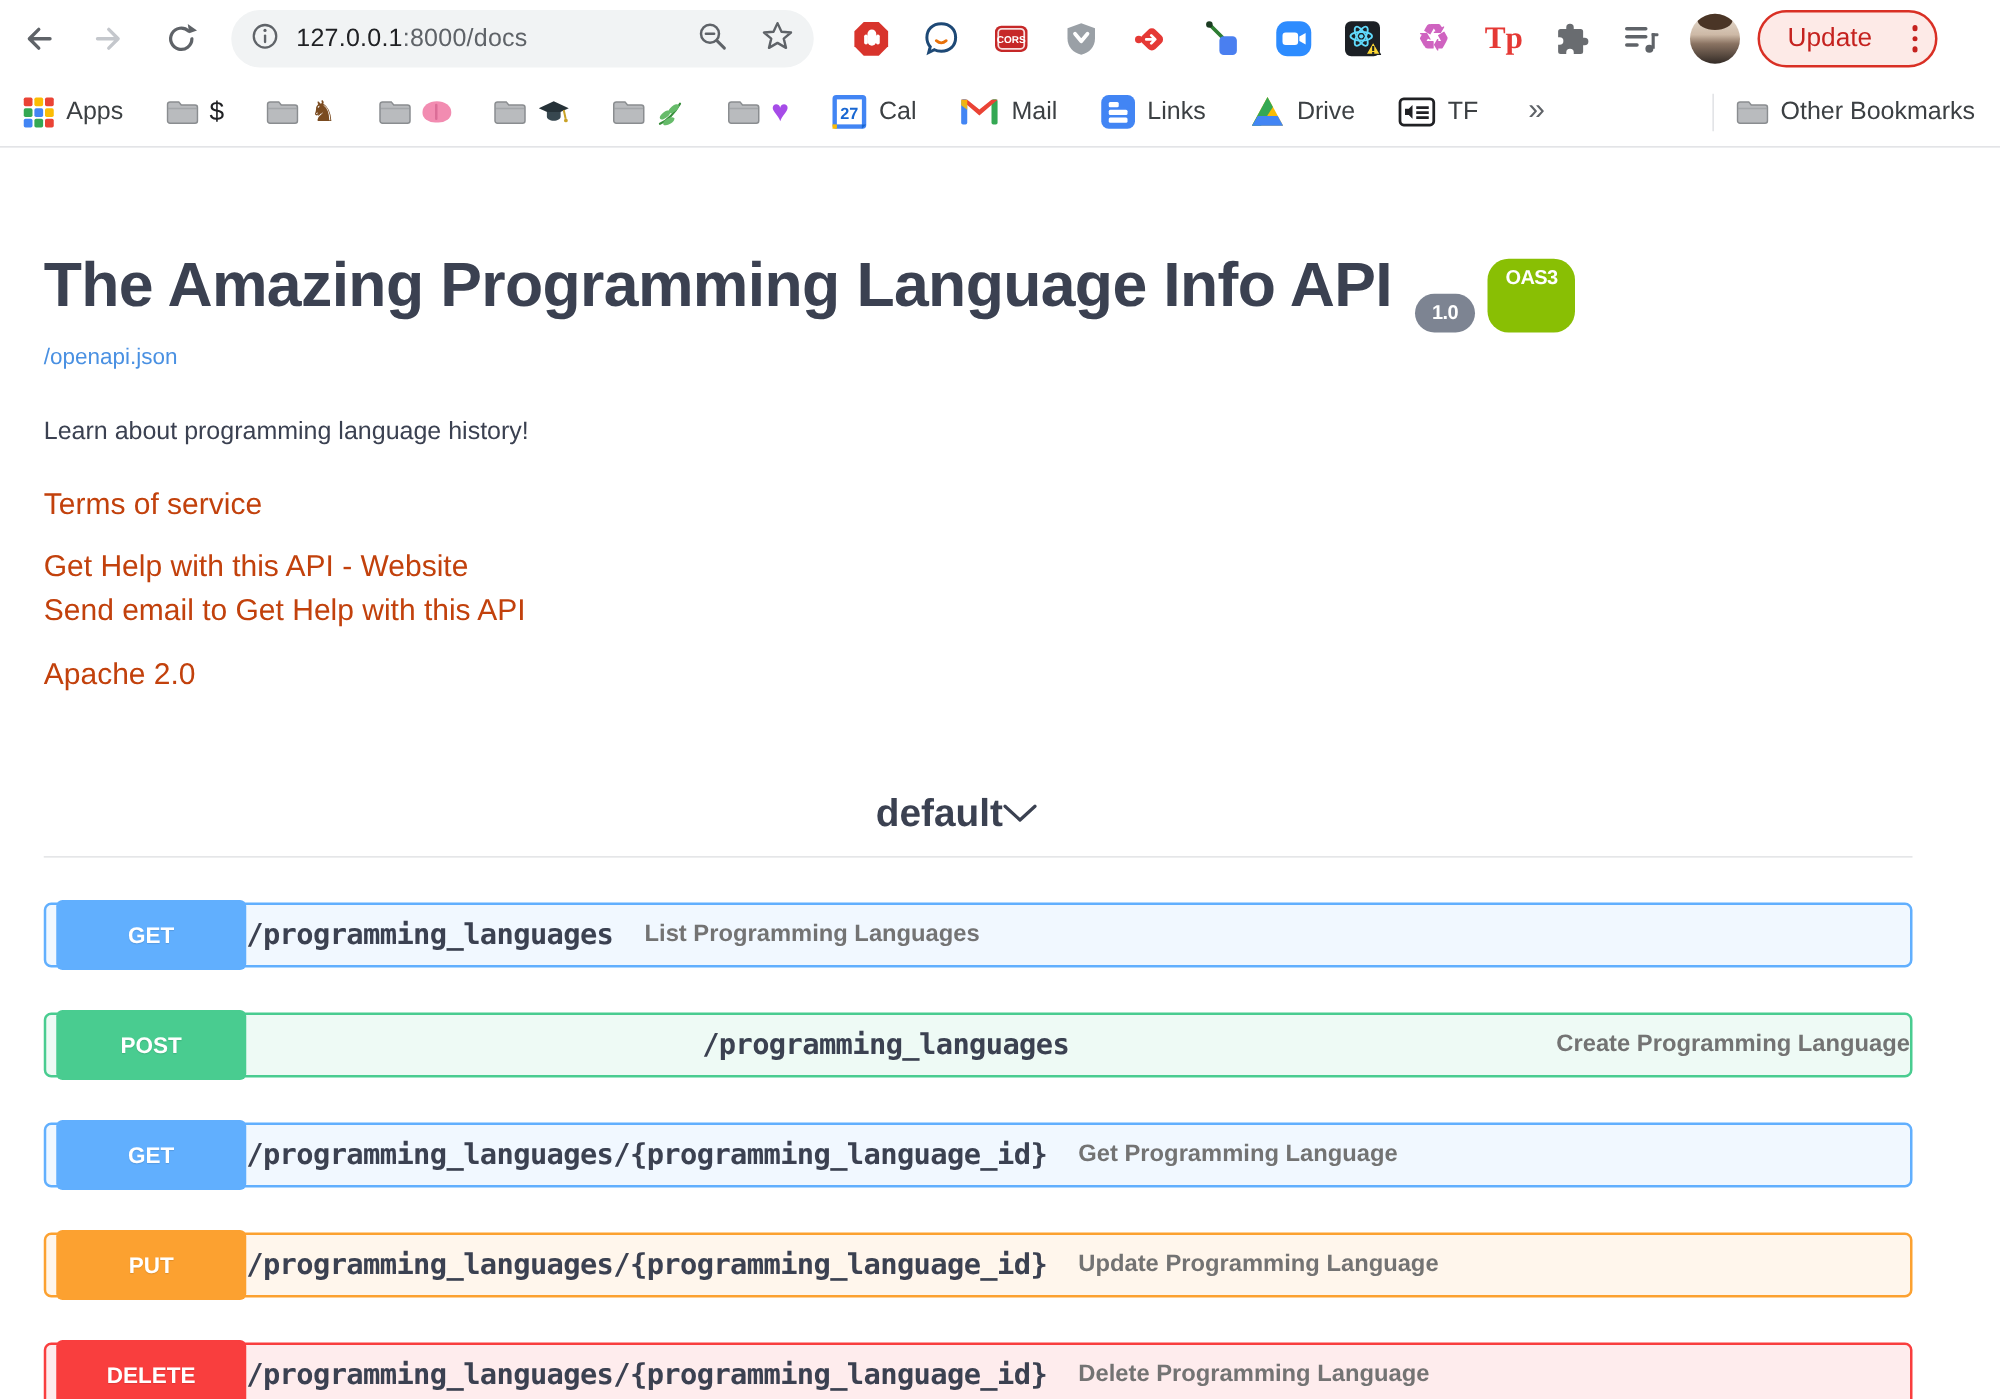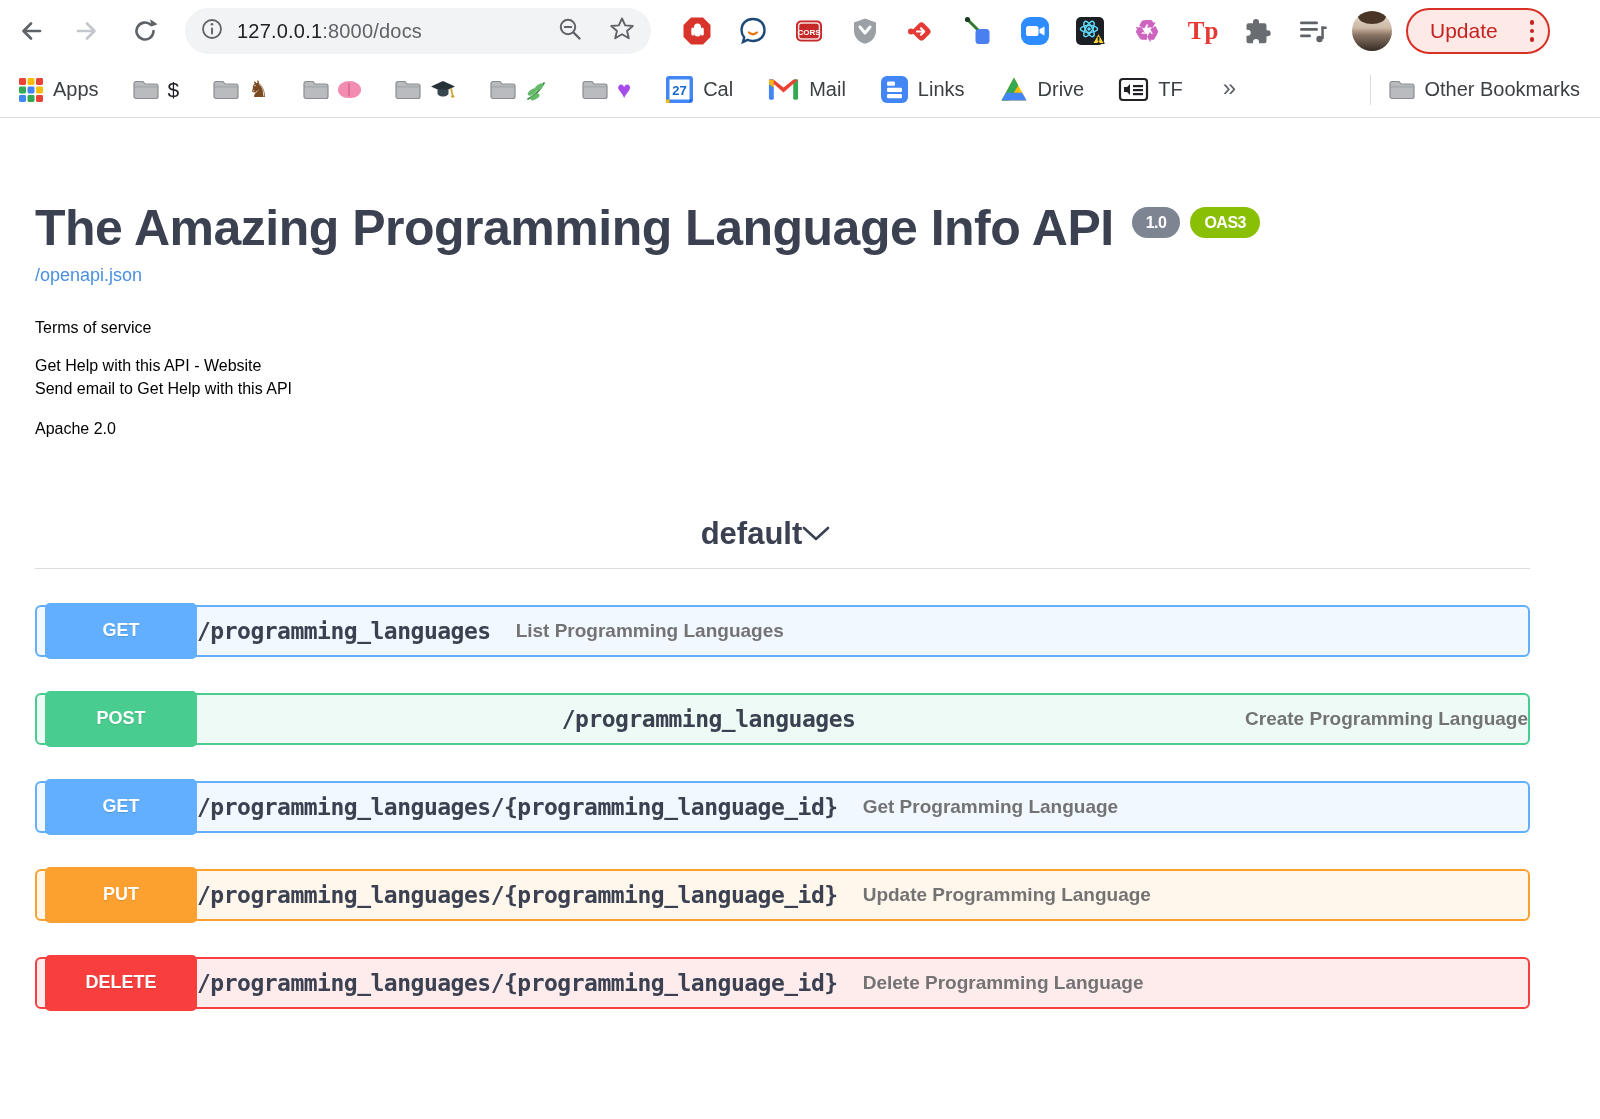--- a/index.html
+++ b/index.html
@@ -34,25 +34,25 @@
   .overflow-chev { font-size:24px; color:#5f6368; margin:0 0 4px 6px; cursor:pointer; }
   .bm-divider { width:1px; height:30px; background:#dadce0; margin:0 18px; }
   .right-group { margin-left:auto; display:flex; align-items:center; }
   .right-group .bm { margin-right:0; }
 
   
   .content { position:absolute; top:118px; left:0; width:1600px; padding:82px 70px 0 35px; }
   .api-title { display:flex; align-items:flex-start; font-size:50px; font-weight:bold; color:#3b4151; letter-spacing:-.5px; line-height:1.12;text-align:center; }
   .pills { display:flex; gap:10px; margin-left:18px; margin-top:7px; }
   .pill { font-size:16px; font-weight:bold; color:#fff; padding:6px 14px; border-radius:17px; line-height:1.2; }
-  .pill-version { background:#7d8492; }
+  .pill-version { background:#7d8492;margin-top:28px; }
   .pill-oas { background:#89bf04; }
   .spec-link { display:inline-block; margin-top:9px; font-size:18px; color:#4990e2; text-decoration:none; cursor:pointer; }
   .api-desc { margin-top:38px; font-size:20px; color:#3b4151; }
-  .api-link { display:block; font-size:16px; color:#000000; text-decoration:none; cursor:pointer; line-height:1.45; }
+  .api-link { display:block; font-size:24px; color:#c2410c; text-decoration:none; cursor:pointer; line-height:1.45; }
   .lnk-terms { margin-top:30px; }
   .lnk-help { margin-top:15px; }
   .lnk-license { margin-top:16px; }
 
   .section { margin-top:68px; }
   .section-header { display:flex; justify-content:center; align-items:center; padding:8px 50px 16px 16px; border-bottom:1px solid rgba(59,65,81,.18); cursor:pointer; }
   .section-title { font-size:31px; font-weight:bold; color:#3b4151; }
 
   .op { display:flex; align-items:center; height:52px; border-radius:6px; margin-top:36px; padding-left:8px; border:2px solid; cursor:pointer; }
   .op:first-of-type { margin-top:18px; }
@@ -352,20 +352,21 @@
   <h1 class="api-title">
     <span>The Amazing Programming Language Info API</span>
     <span class="pills">
       <span class="pill pill-version">1.0</span>
       <span class="pill pill-oas">OAS3</span>
     </span>
   </h1>
 
   <a class="spec-link">/openapi.json</a>
 
+  <p class="api-desc">Learn about programming language history!</p>
 
   <a class="api-link lnk-terms">Terms of service</a>
   <span class="lnk-help" style="display:block">
     <a class="api-link">Get Help with this API - Website</a>
     <a class="api-link">Send email to Get Help with this API</a>
   </span>
   <a class="api-link lnk-license">Apache 2.0</a>
 
   <div class="section">
     <div class="section-header">

